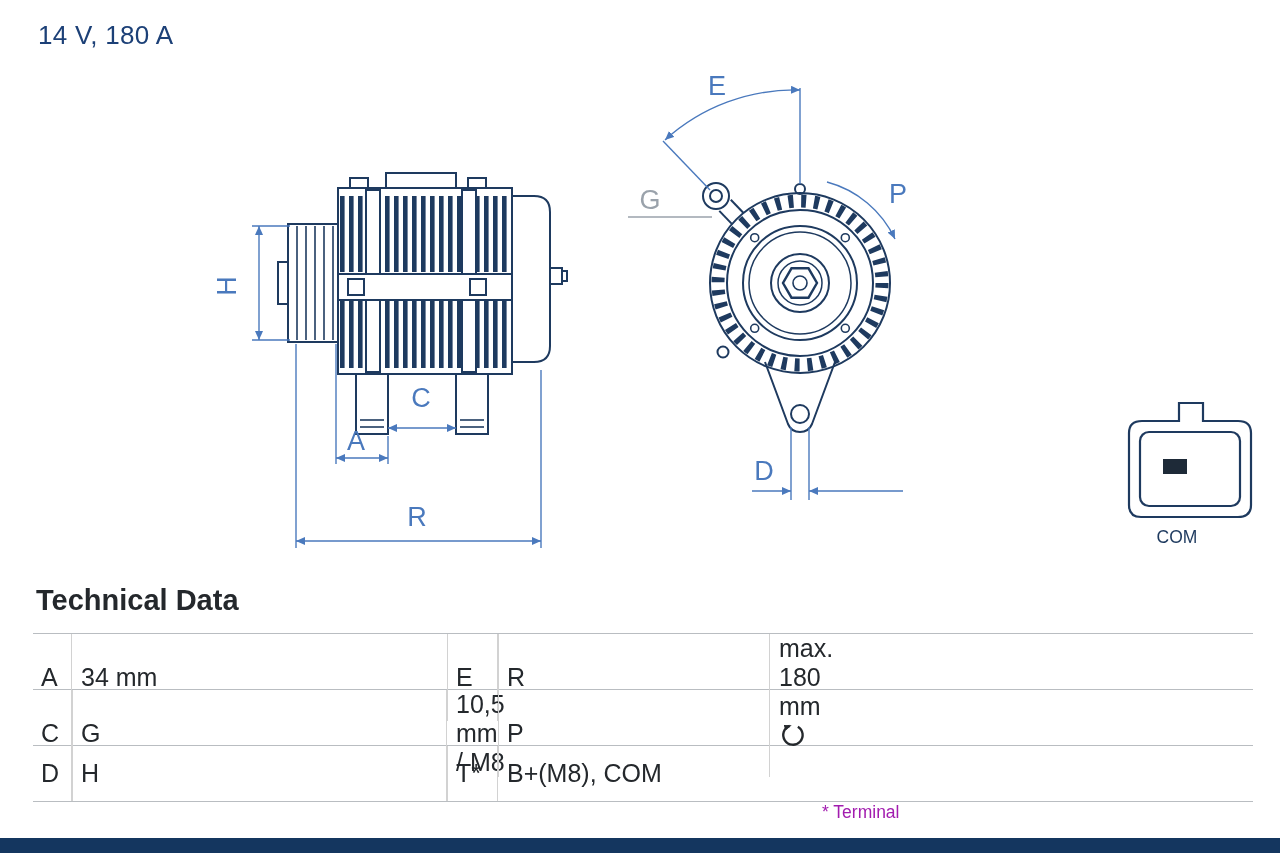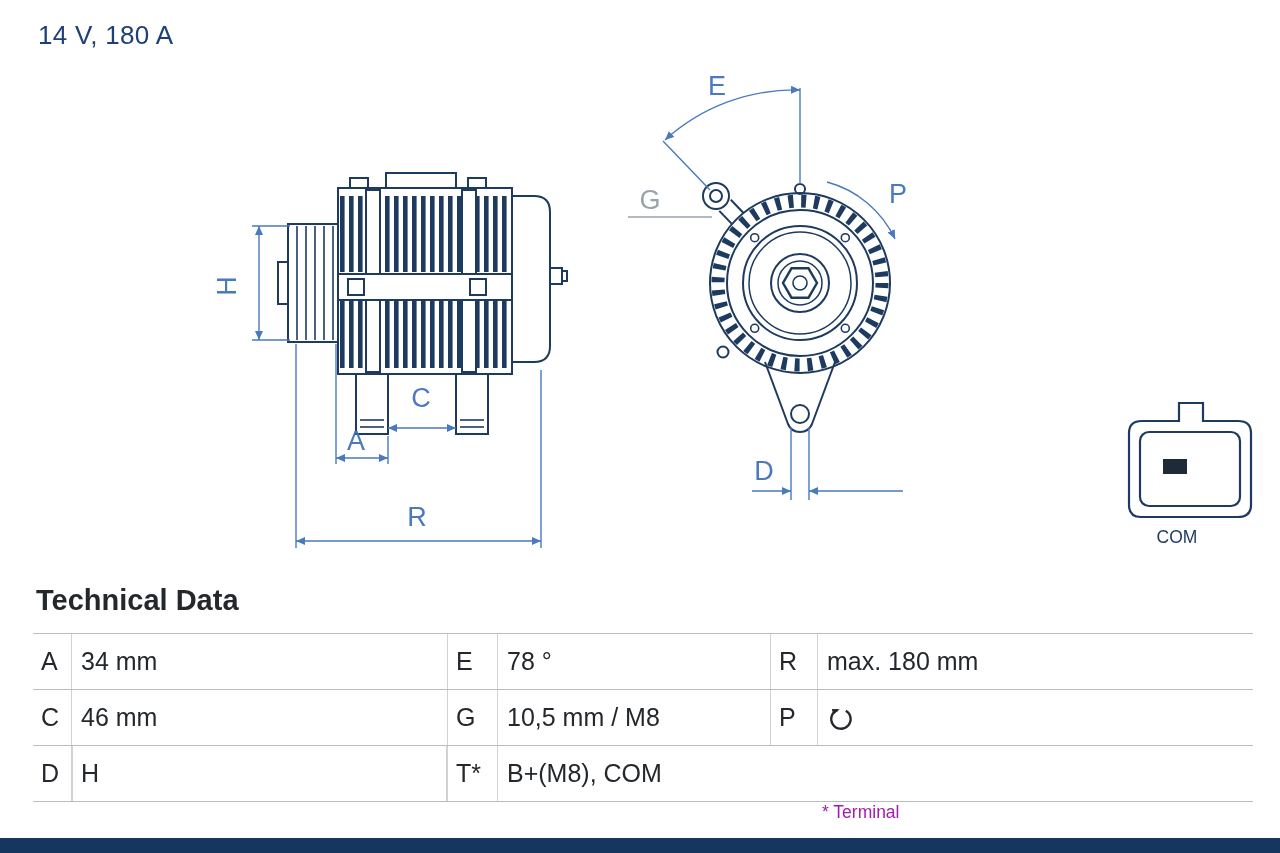--- a/index.html
+++ b/index.html
@@ -185,27 +185,25 @@
   <text class="comtext" x="1177" y="543" text-anchor="middle">COM</text>
 </svg>
 
 <div class="heading">Technical Data</div>
 
 <div class="ttable">
   <div class="trow">
     <div class="tkey">A</div>
     <div class="tval">34 mm</div>
     <div class="tkey">E</div>
-    <div class="tval">78 °</div>
     <div class="tkey">R</div>
     <div class="tval">max. 180 mm</div>
   </div>
   <div class="trow">
     <div class="tkey">C</div>
-    <div class="tval">46 mm</div>
     <div class="tkey">G</div>
     <div class="tval">10,5 mm / M8</div>
     <div class="tkey">P</div>
     <div class="tval">
       <svg class="roticon" width="28" height="28" viewBox="0 0 26 26">
         <defs>
           <marker id="rotA" markerUnits="userSpaceOnUse" markerWidth="9" markerHeight="8" refX="5" refY="2.8" orient="auto">
             <path d="M0,0 L7,2.8 L0,5.6 Z" fill="#24282c"></path>
           </marker>
         </defs>

